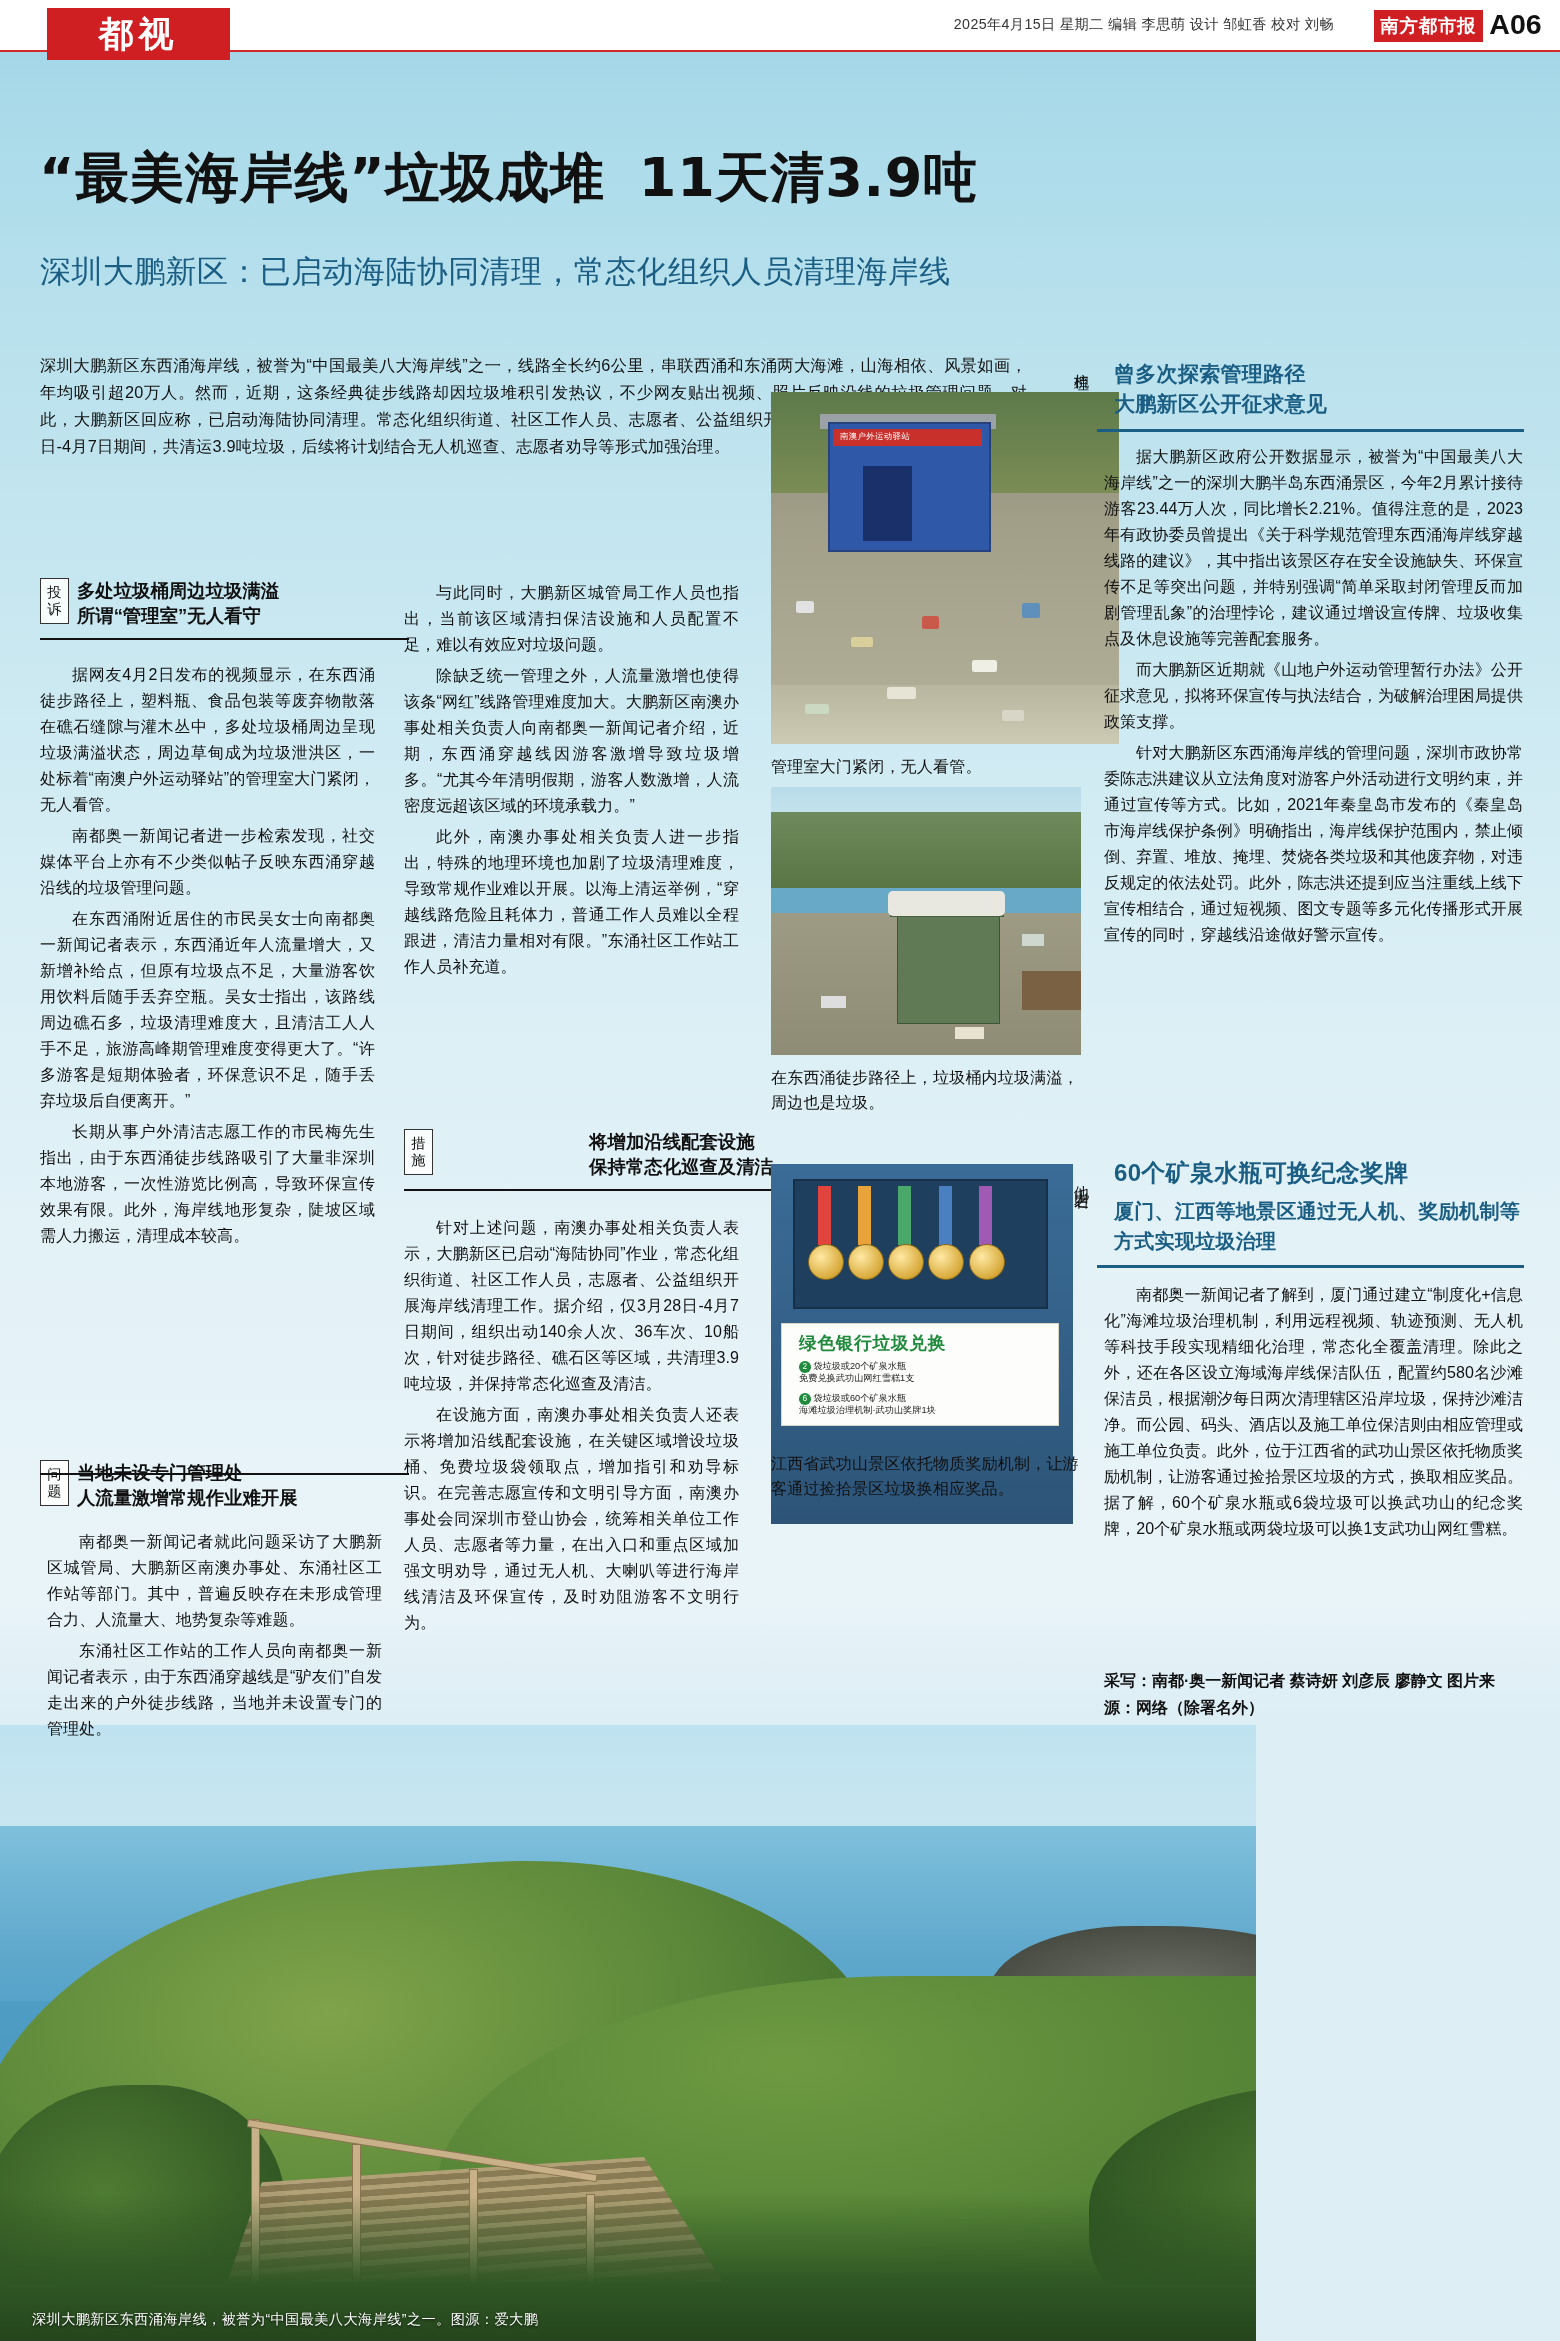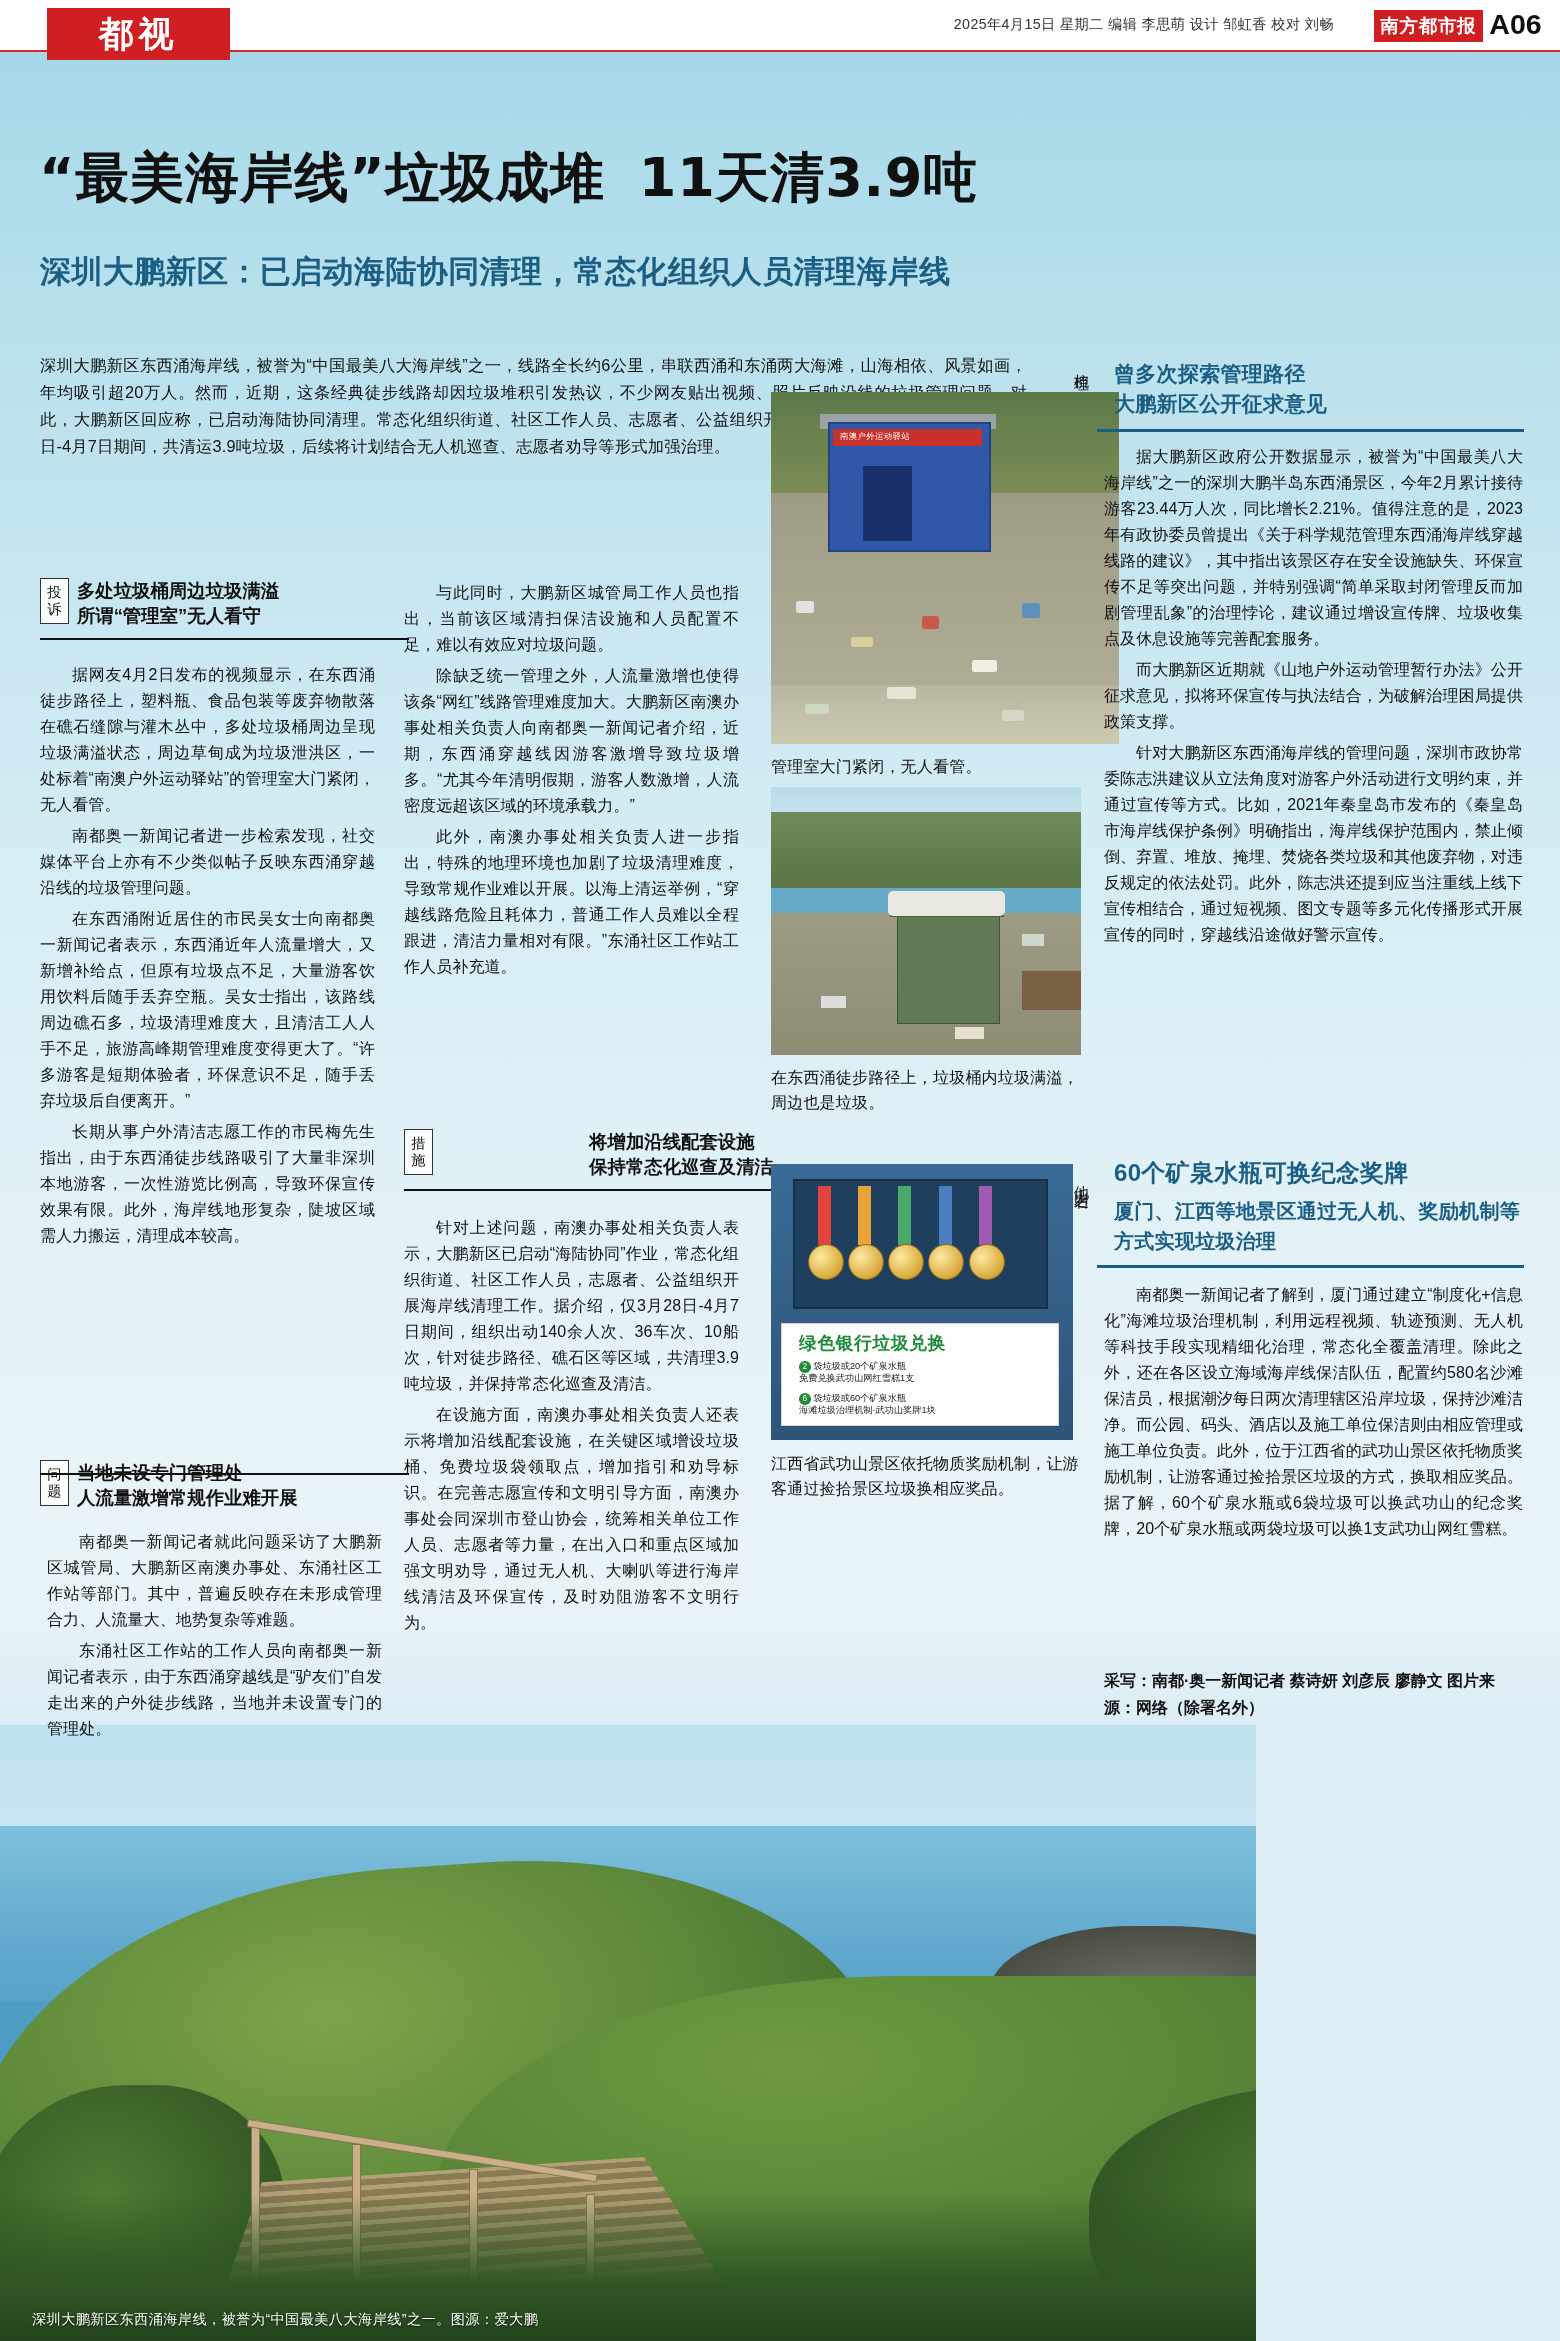--- a/index.html
+++ b/index.html
@@ -170,21 +170,21 @@
     font-family: "DejaVu Sans", sans-serif;
     white-space: nowrap;
   }
   .headline .hl-gap { display:inline-block; width: 34px; }
   .subheadline {
     position: absolute;
     left: 40px; top: 251px;
     width: 1424px;
     font-size: 31px;
     color: #1b5e84;
-    font-weight: bold;
+    font-weight: normal;
     letter-spacing: 0.4px;
   }
 
   
   .lead {
     position: absolute;
     left: 40px; top: 352px;
     width: 987px;
     font-size: 16.3px;
     line-height: 27px;
@@ -450,21 +450,21 @@
   <div class="bin"></div>
   <div class="bin-lid"></div>
   <div class="bench"></div>
   <div style="position:absolute;left:117px;top:104px;width:117px;height:25px;background:#e8e8e0;border-radius:5px;"></div>
   <div style="position:absolute;left:50px;top:209px;width:25px;height:11.7px;background:#ddd;"></div>
   <div style="position:absolute;left:184px;top:240px;width:28.5px;height:11.7px;background:#e6e2cf;"></div>
   <div style="position:absolute;left:251px;top:147px;width:22px;height:11.7px;background:#cfd8cf;"></div>
 </div>
 <div class="photo-caption" style="left:771px; top:1065px; width:318px;">在东西涌徒步路径上，垃圾桶内垃圾满溢，周边也是垃圾。</div>
 
-<div class="photo ph3" style="left:771px; top:1164px; width:302px; height:276px;">
+<div class="photo ph3" style="left:771px; top:1164px; width:302px; height:360px;">
   <div class="bg"></div>
   <div class="case"></div>
   <div class="ribbon" style="left:47px; background:#e0443c;"></div>
   <div class="ribbon" style="left:87px; background:#e8a33a;"></div>
   <div class="ribbon" style="left:127px; background:#4aa86a;"></div>
   <div class="ribbon" style="left:168px; background:#4a7fc1;"></div>
   <div class="ribbon" style="left:208px; background:#a05ab3;"></div>
   <div class="medal" style="left:37px; top:80px;"></div>
   <div class="medal" style="left:77px; top:80px;"></div>
   <div class="medal" style="left:117px; top:80px;"></div>

